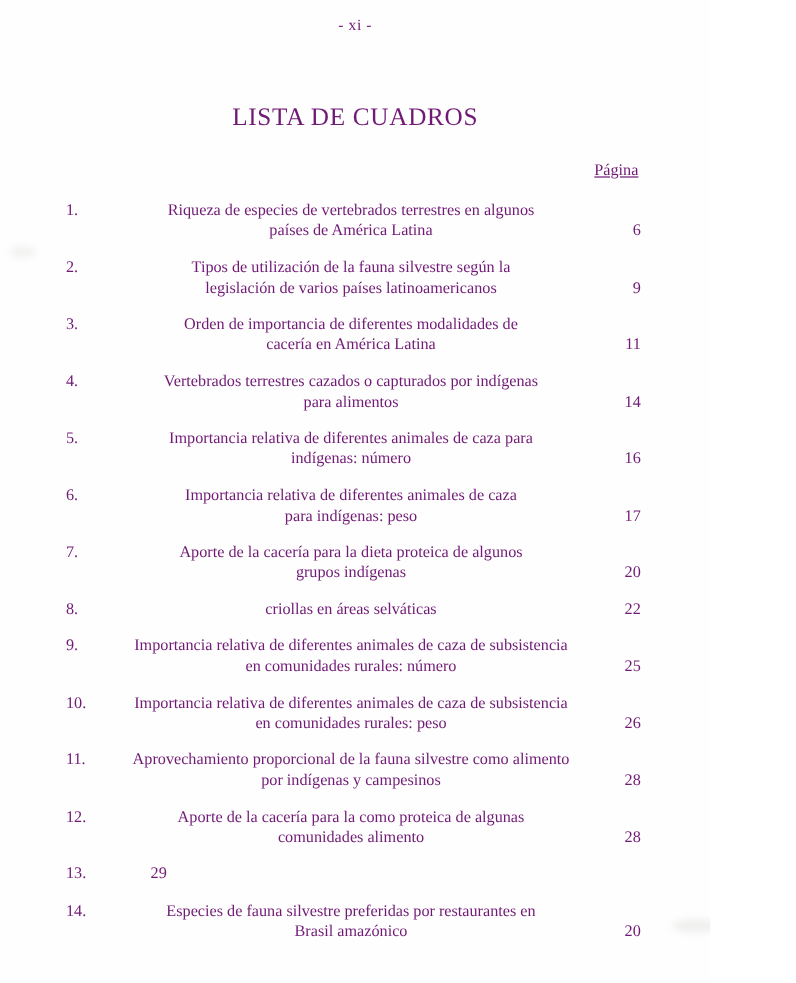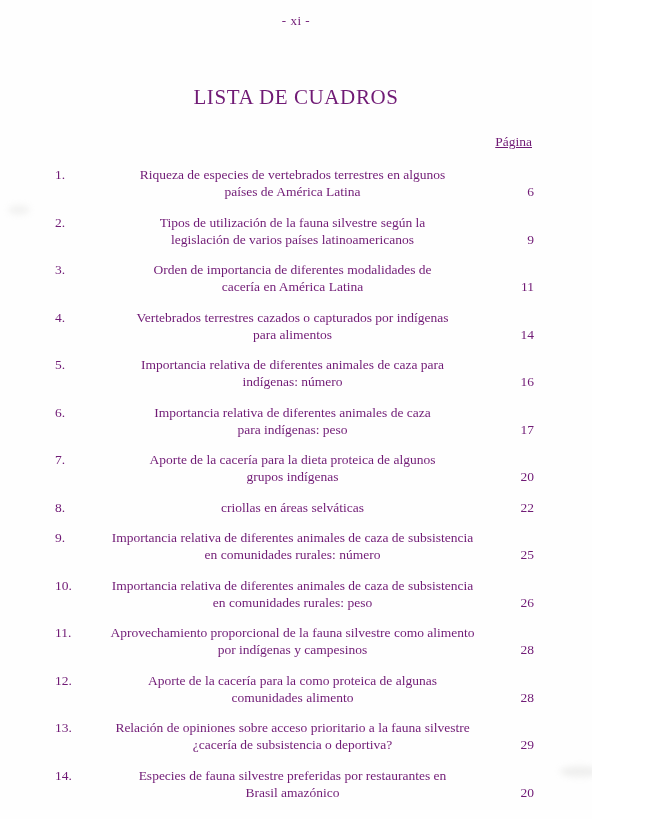--- a/index.html
+++ b/index.html
@@ -201,24 +201,20 @@
     <div class="num">12.</div>
     <div class="text">
       <div class="line">Aporte de la cacería para la como proteica de algunas</div>
       <div class="line">comunidades alimento</div>
     </div>
     <div class="pg">28</div>
   </div>
 
   <div class="entry">
     <div class="num">13.</div>
-    <div class="text">
-      <div class="line">Relación de opiniones sobre acceso prioritario a la fauna silvestre</div>
-      <div class="line">¿cacería de subsistencia o deportiva?</div>
-    </div>
     <div class="pg">29</div>
   </div>
 
   <div class="entry">
     <div class="num">14.</div>
     <div class="text">
       <div class="line">Especies de fauna silvestre preferidas por restaurantes en</div>
       <div class="line">Brasil amazónico</div>
     </div>
     <div class="pg">20</div>

